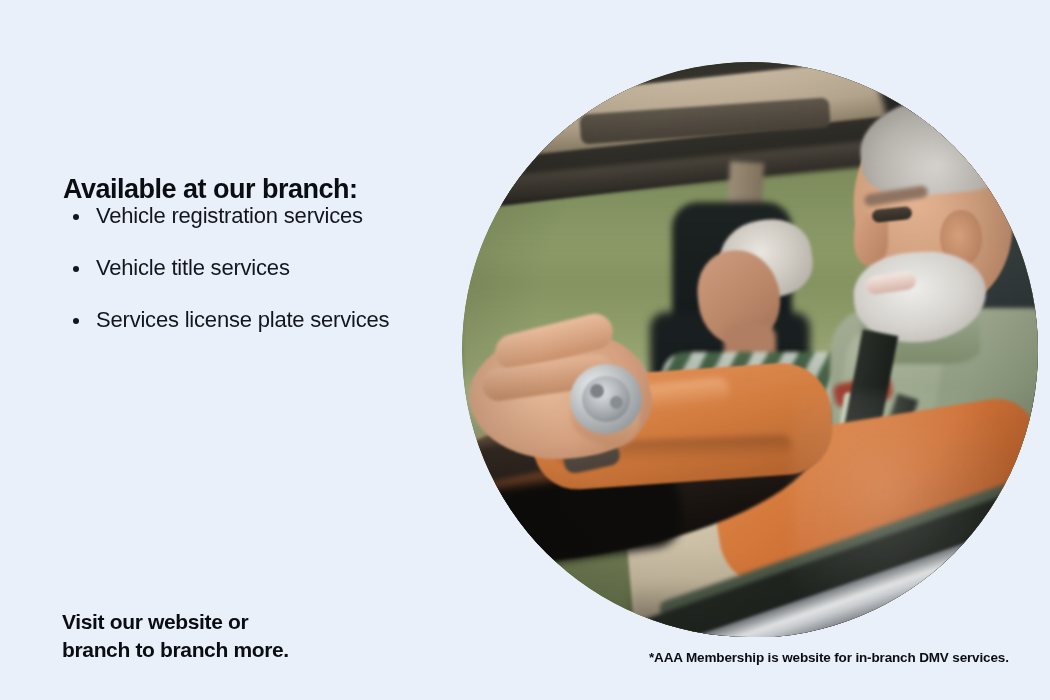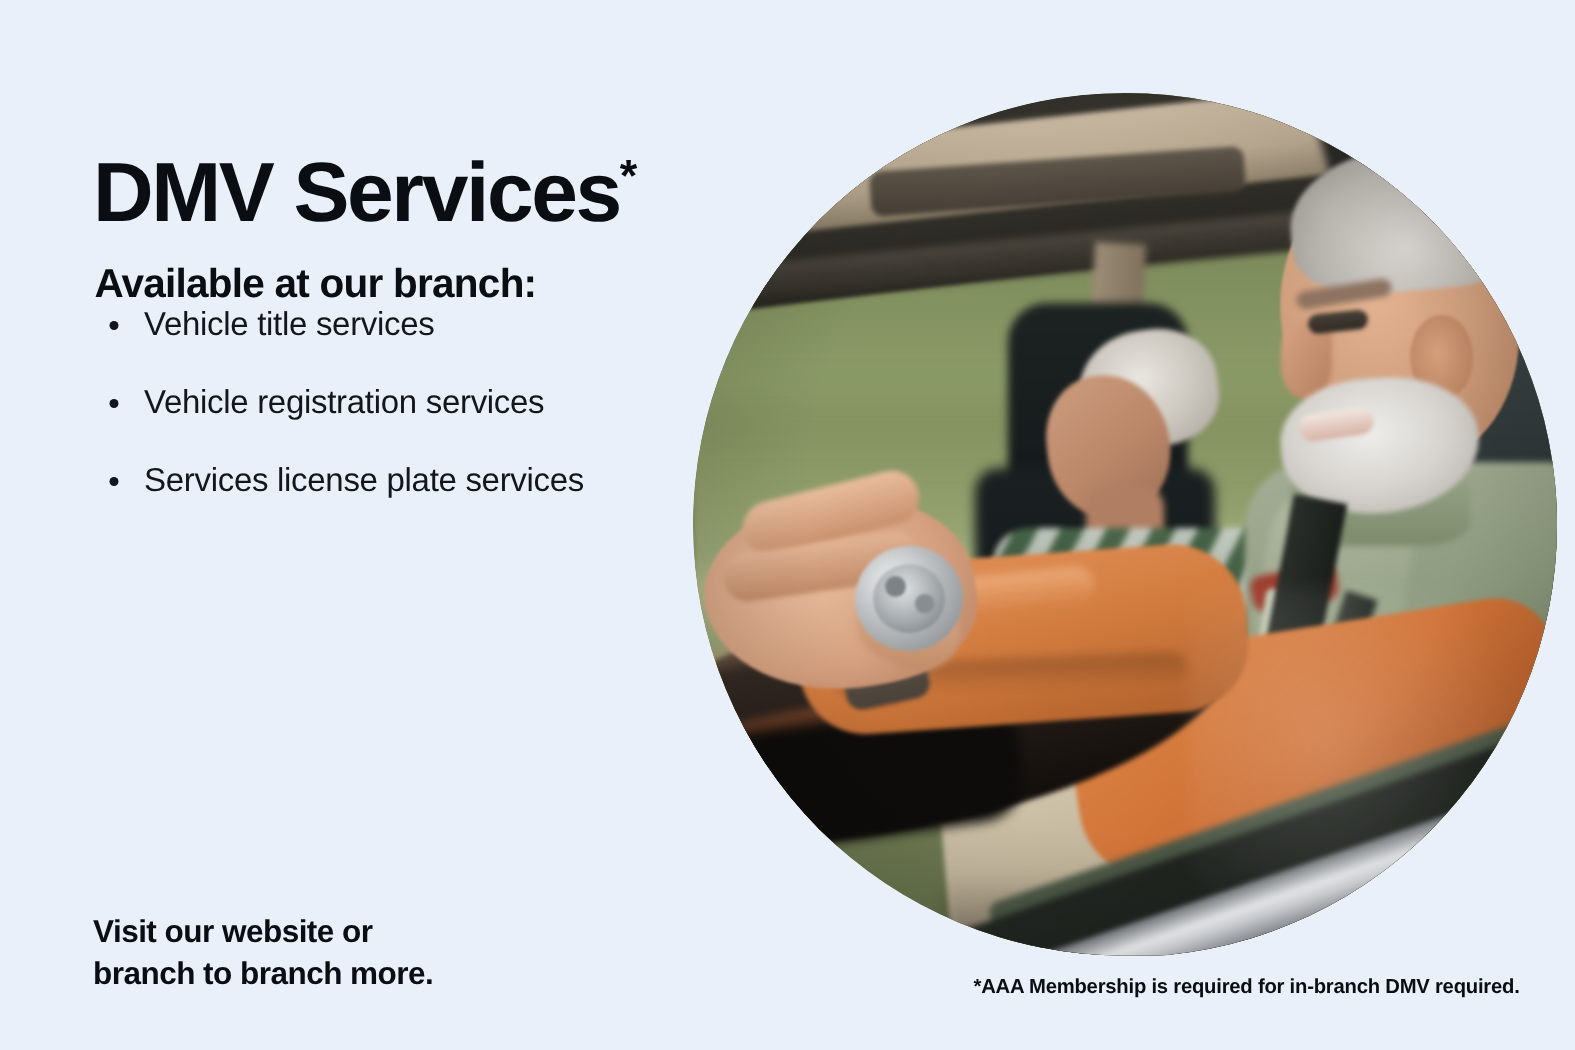--- a/index.html
+++ b/index.html
@@ -636,28 +636,27 @@
       <div class="ph door-green"></div>
       <div class="ph door-dark"></div>
       <div class="ph chrome"></div>
       <div class="ph lower-light"></div>
 
       <div class="ph glare"></div>
       <div class="ph vignette"></div>
     </div>
   </div>
 
-  <h1 class="headline"><span>DMV Services</span><span class="star">*</span></h1>
 
   <h2 class="subhead">Available at our branch:</h2>
 
   <ul class="bullets">
+    <li><span class="dot"></span><span>Vehicle registration services</span></li>
     <li><span class="dot"></span><span>Vehicle title services</span></li>
-    <li><span class="dot"></span><span>Vehicle registration services</span></li>
     <li><span class="dot"></span><span>Services license plate services</span></li>
   </ul>
 
   <div class="cta">Visit our website or
 branch to branch more.</div>
 
-  <div class="footnote">*AAA Membership is required for in-branch DMV required.</div>
+  <div class="footnote">*AAA Membership is website for in-branch DMV services.</div>
 
 </div>
 
 </body></html>

